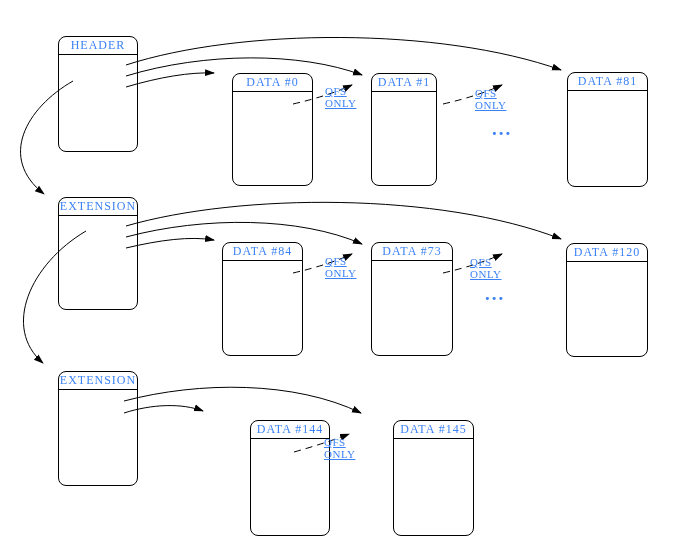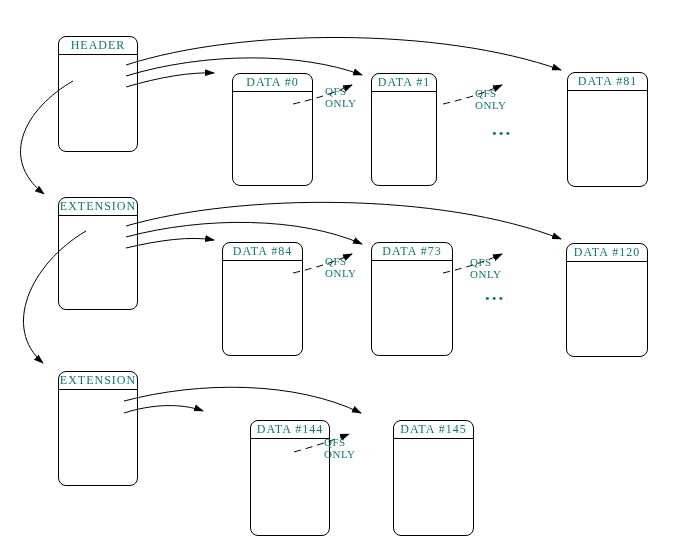--- a/index.html
+++ b/index.html
@@ -2,21 +2,21 @@
 <html><head>
 <meta charset="utf-8">
 <style>
   html, body { margin: 0; padding: 0; background: #ffffff; }
   .diagram {
     position: relative;
     width: 693px;
     height: 552px;
     background: #ffffff;
     font-family: "Liberation Serif", "DejaVu Serif", serif;
-    color: #0f766e;
+    color: #3b82f6;
     overflow: hidden;
   }
   .box {
     position: absolute;
     box-sizing: border-box;
     background: #ffffff;
     border: 1px solid #000000;
     border-radius: 8px;
     z-index: 1;
   }
@@ -54,20 +54,21 @@
   .connectors path { stroke: #000000; stroke-width: 1; fill: none; }
   .connectors path.dashed { stroke-dasharray: 7,5; }
 
   .qfs {
     position: absolute;
     font-size: 11px;
     line-height: 12px;
     letter-spacing: 0.5px;
     z-index: 3;
     white-space: nowrap;
+    text-decoration: underline;
   }
   .qfs span { display: block; }
   .q1 { left: 325px; top: 85px;  }
   .q2 { left: 475px; top: 87px;  }
   .q3 { left: 325px; top: 255px; }
   .q4 { left: 470px; top: 256px; }
   .q5 { left: 324px; top: 436px; }
 
   .dots {
     position: absolute;

